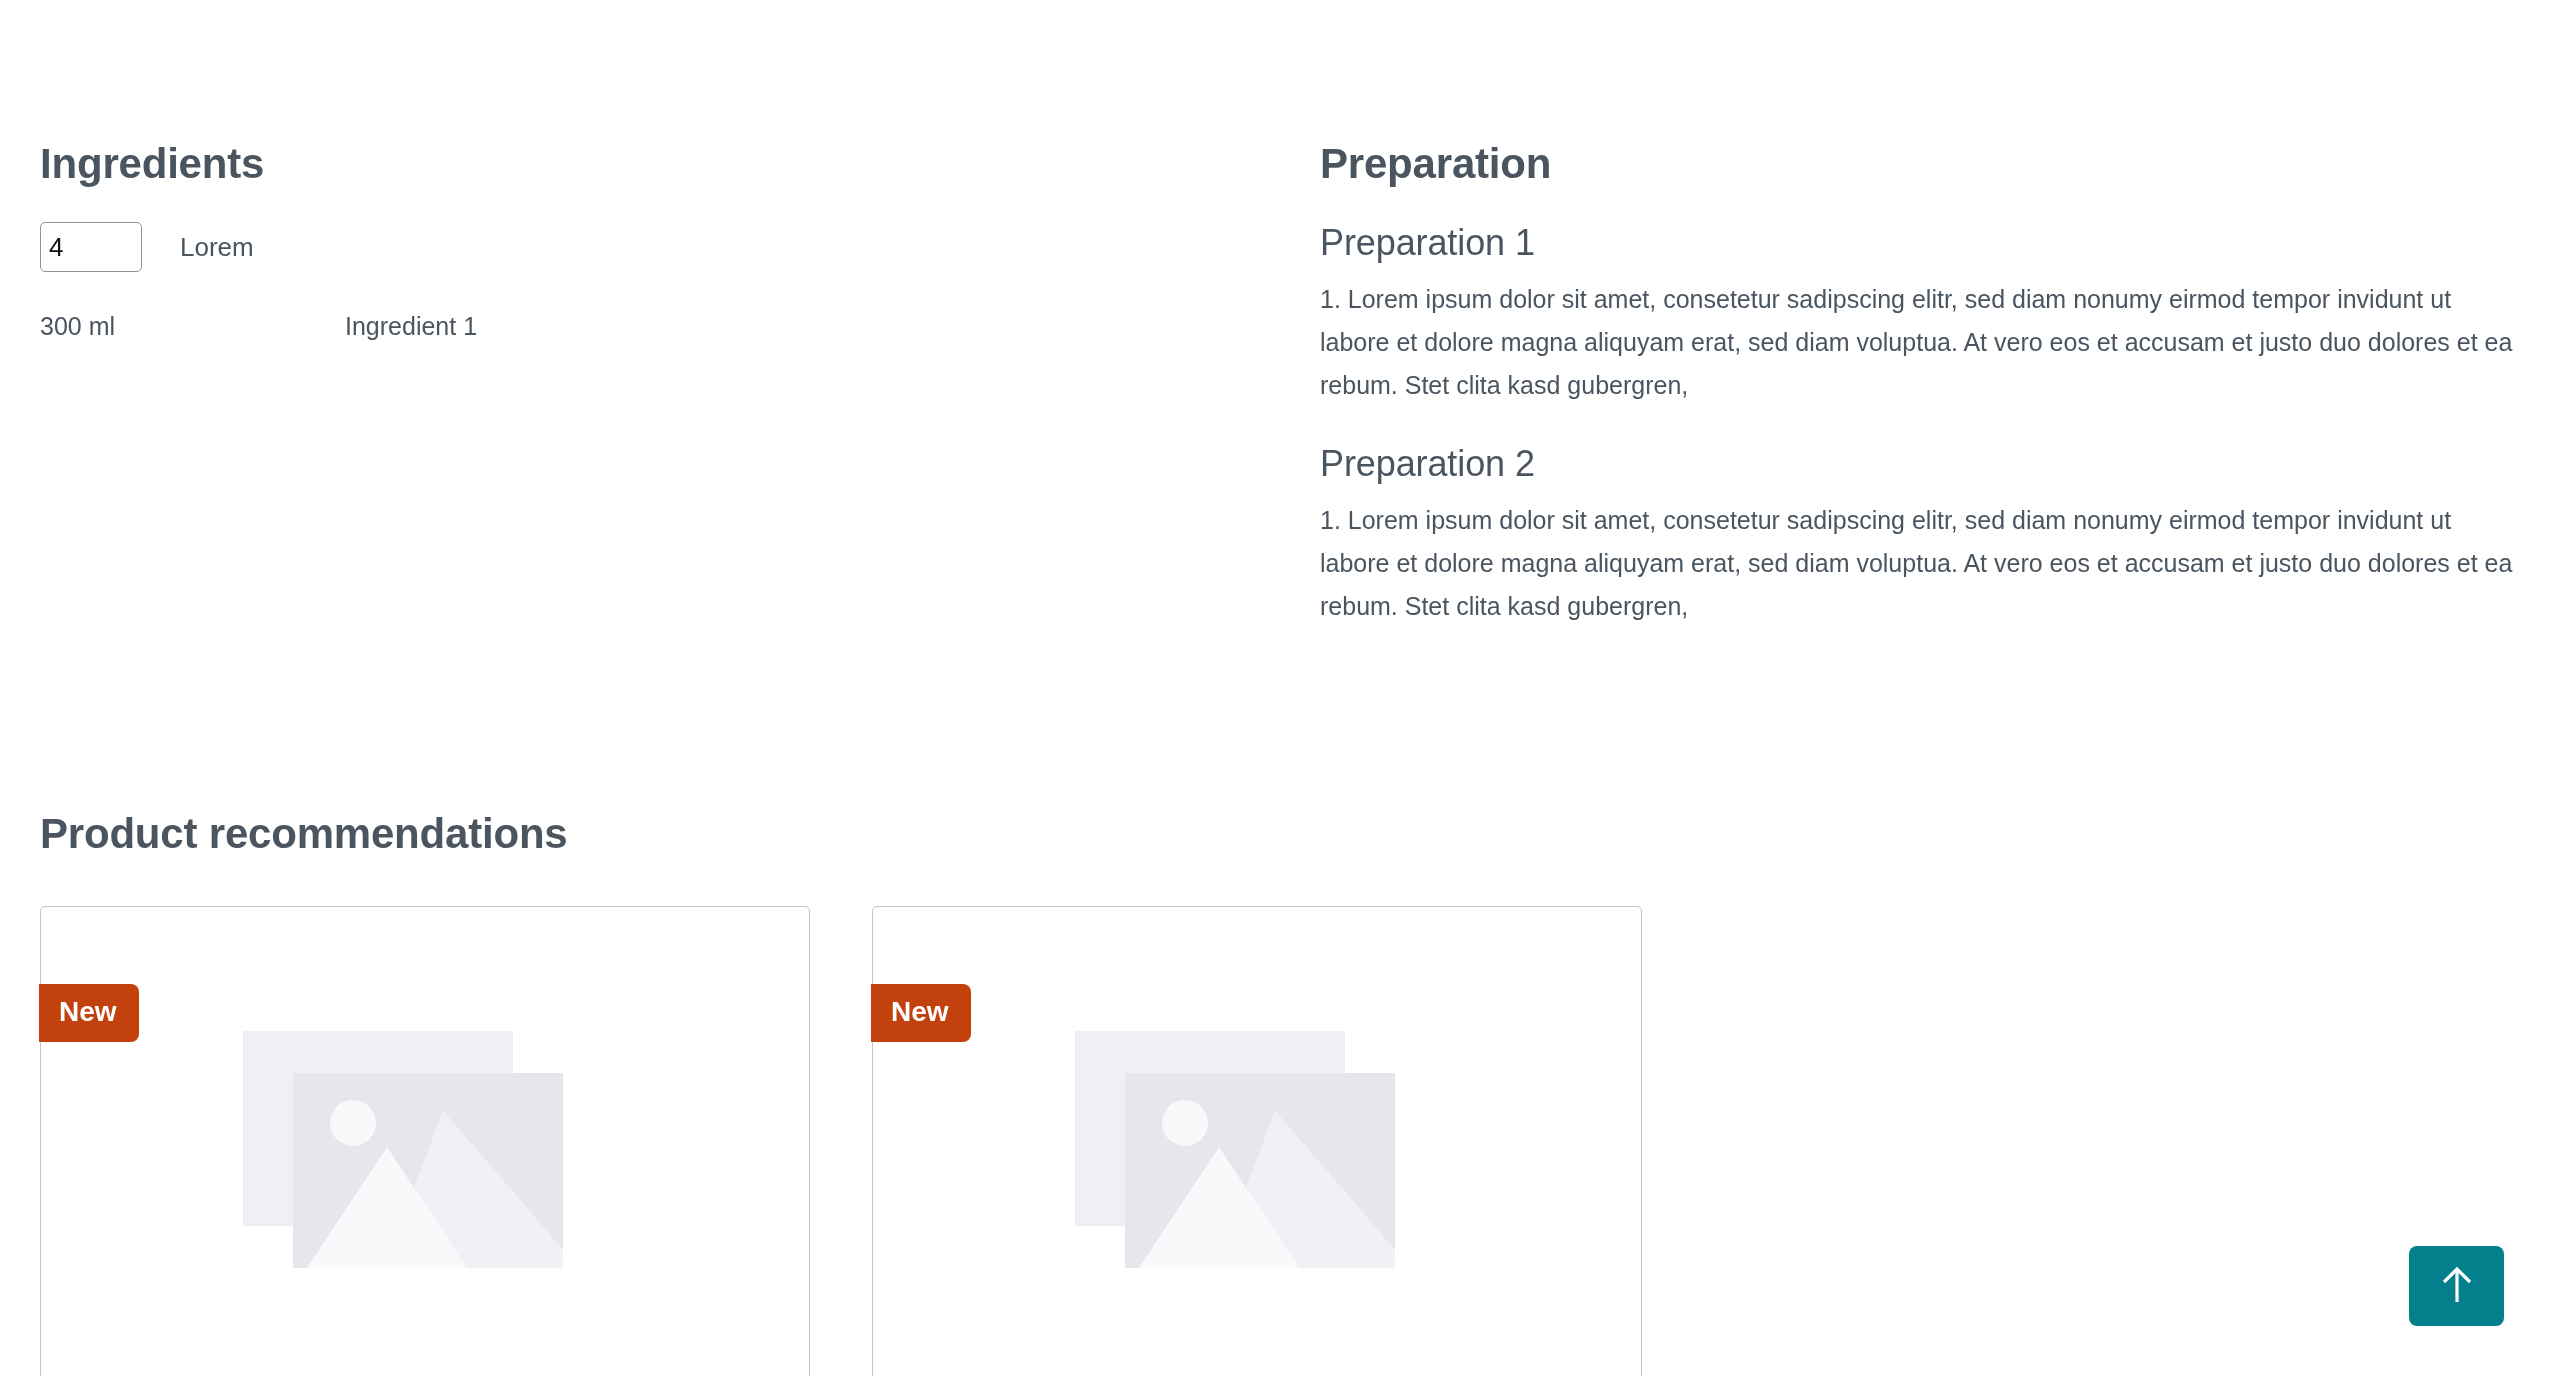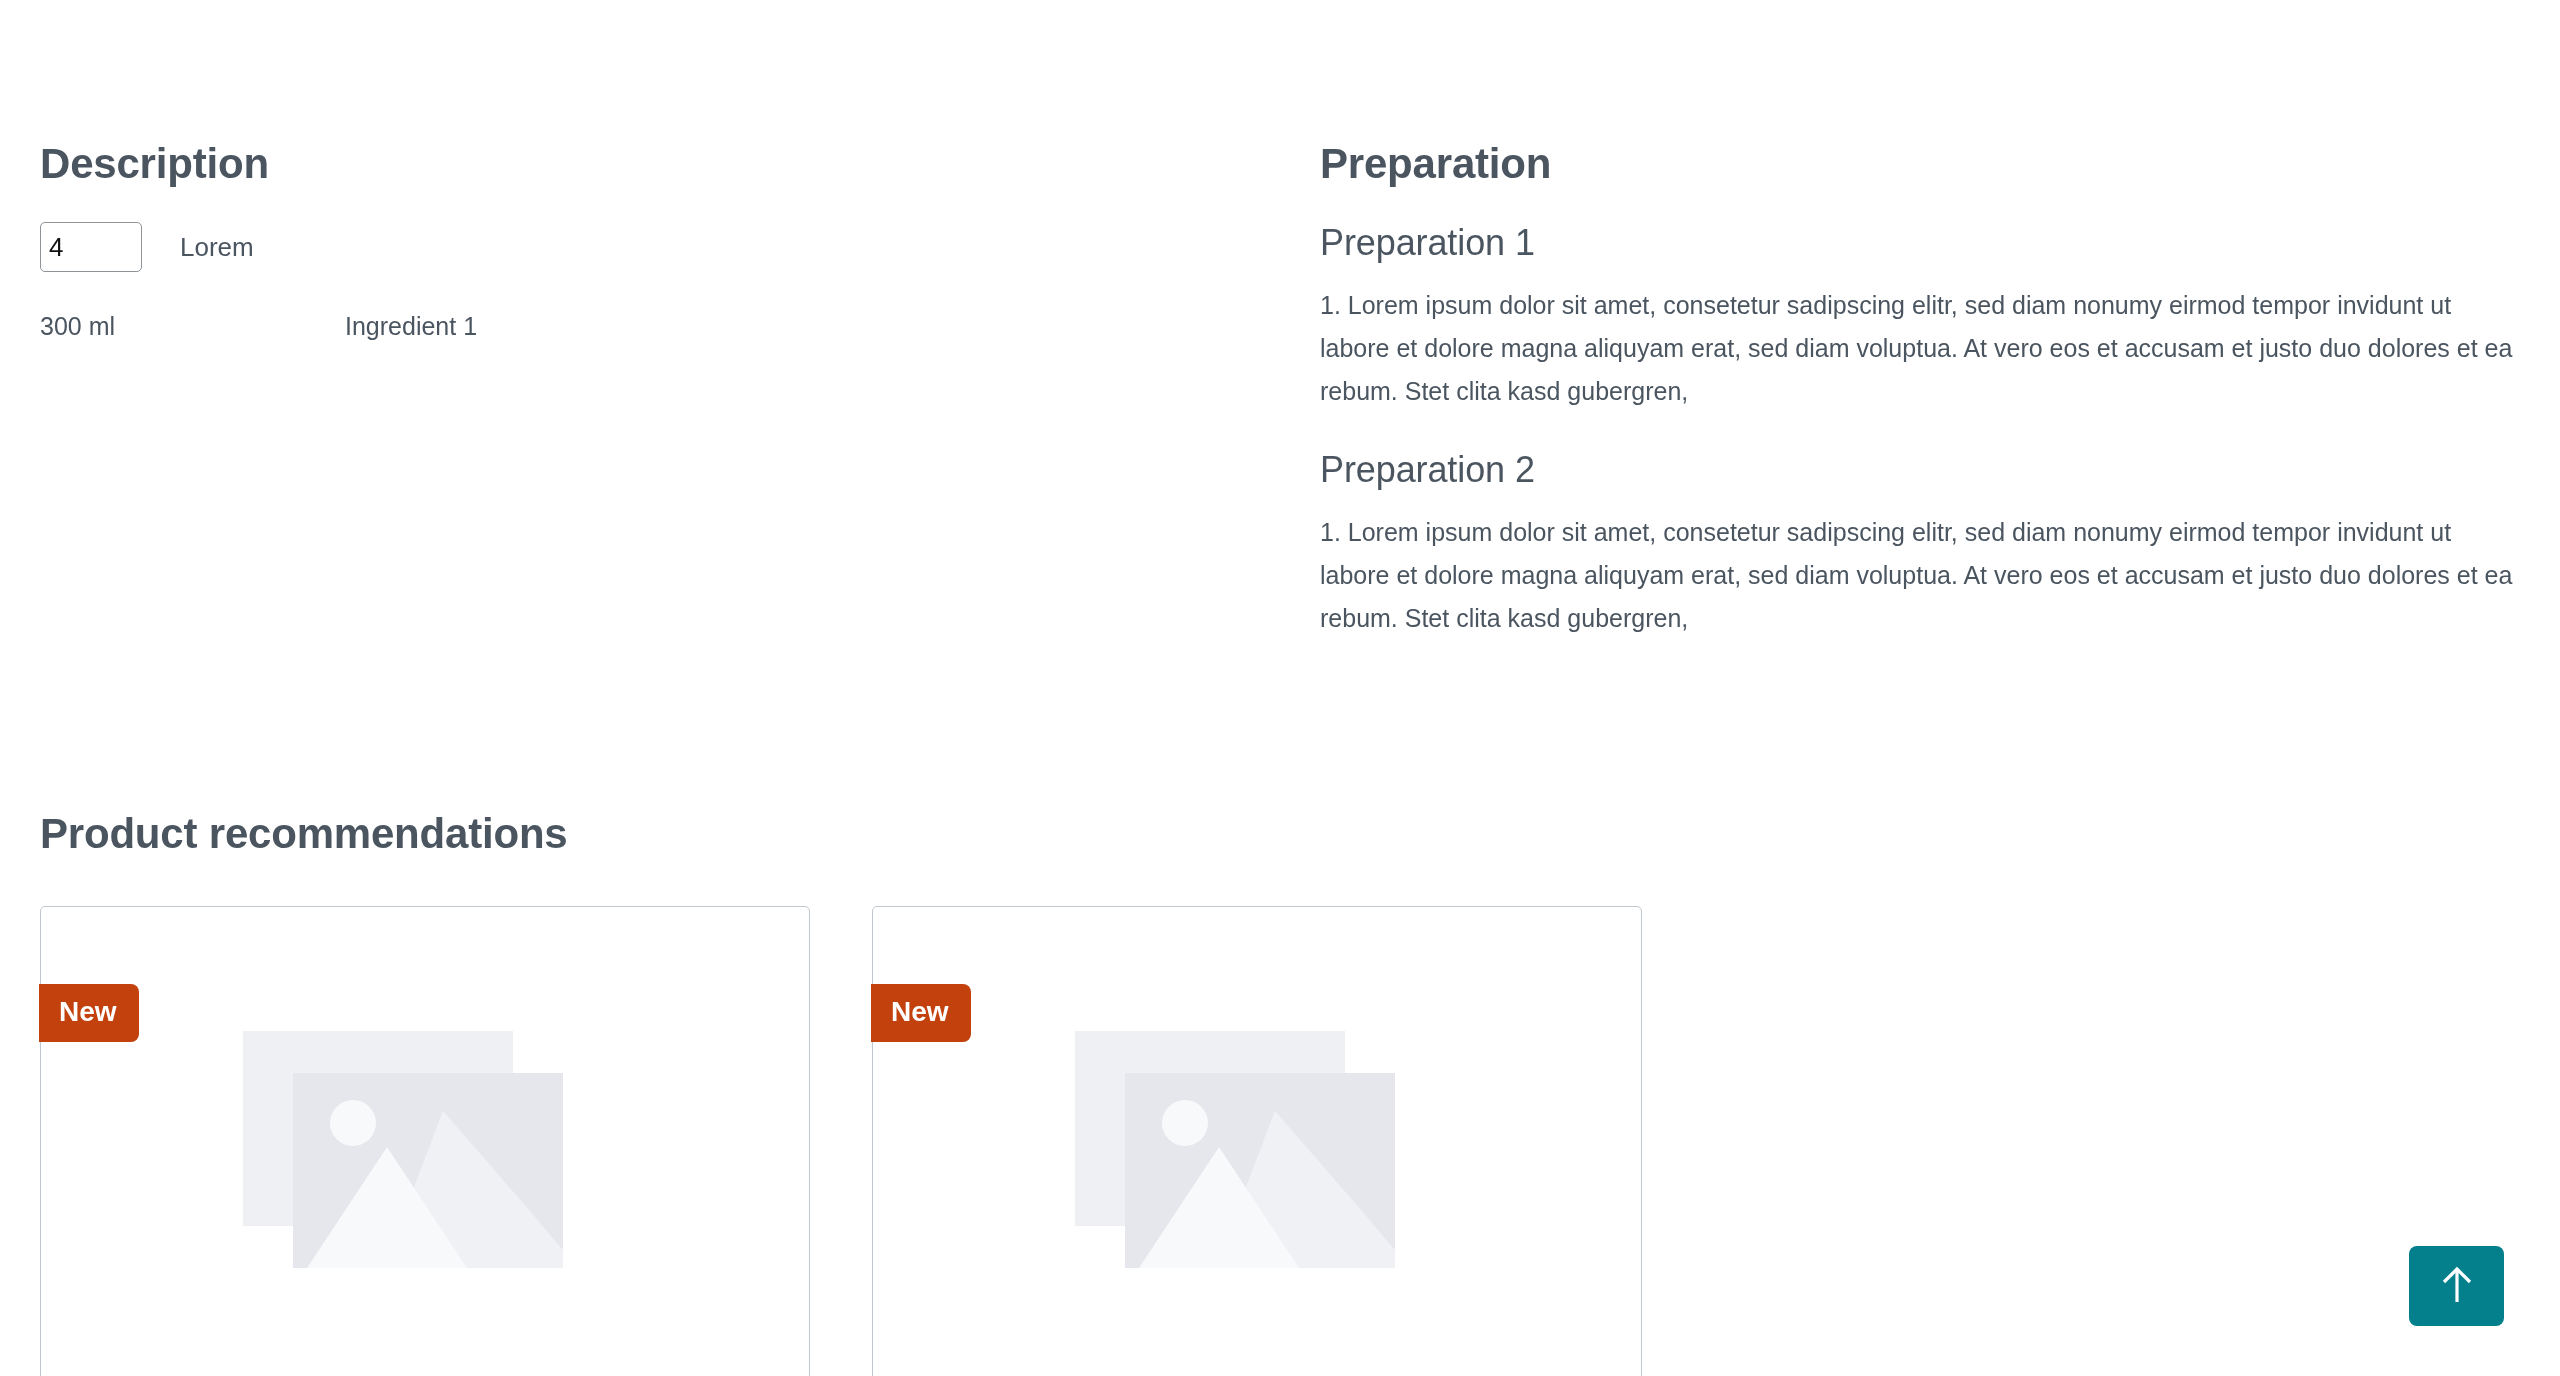--- a/index.html
+++ b/index.html
@@ -122,21 +122,21 @@
   
   h3.prep-title {
     font-size: 36px;
     font-weight: normal;
     color: #4a5560;
     letter-spacing: -0.1px;
   }
   .prep-block { margin-top: 36px; }
   .prep-block:first-of-type { margin-top: 34px; }
   .prep-body {
-    margin-top: 20px;
+    margin-top: 14px;
     font-size: 25px;
     line-height: 1.72;
     color: #4a5560;
     width: 1200px;
   }
 
   
   .recs {
     position: absolute;
     top: 810px;
@@ -203,21 +203,21 @@
 </style>
 </head>
 <body>
 
 <div class="page">
 
 
   <div class="columns">
 
     <div class="col-left">
-      <h2 class="section-title">Description</h2>
+      <h2 class="section-title">Ingredients</h2>
 
       <div class="people-row">
         <input class="people-input" type="text" value="4" style="">
         <span class="people-label">Lorem</span>
       </div>
 
 
       <table class="ing-table">
         <tbody>
           <tr>

